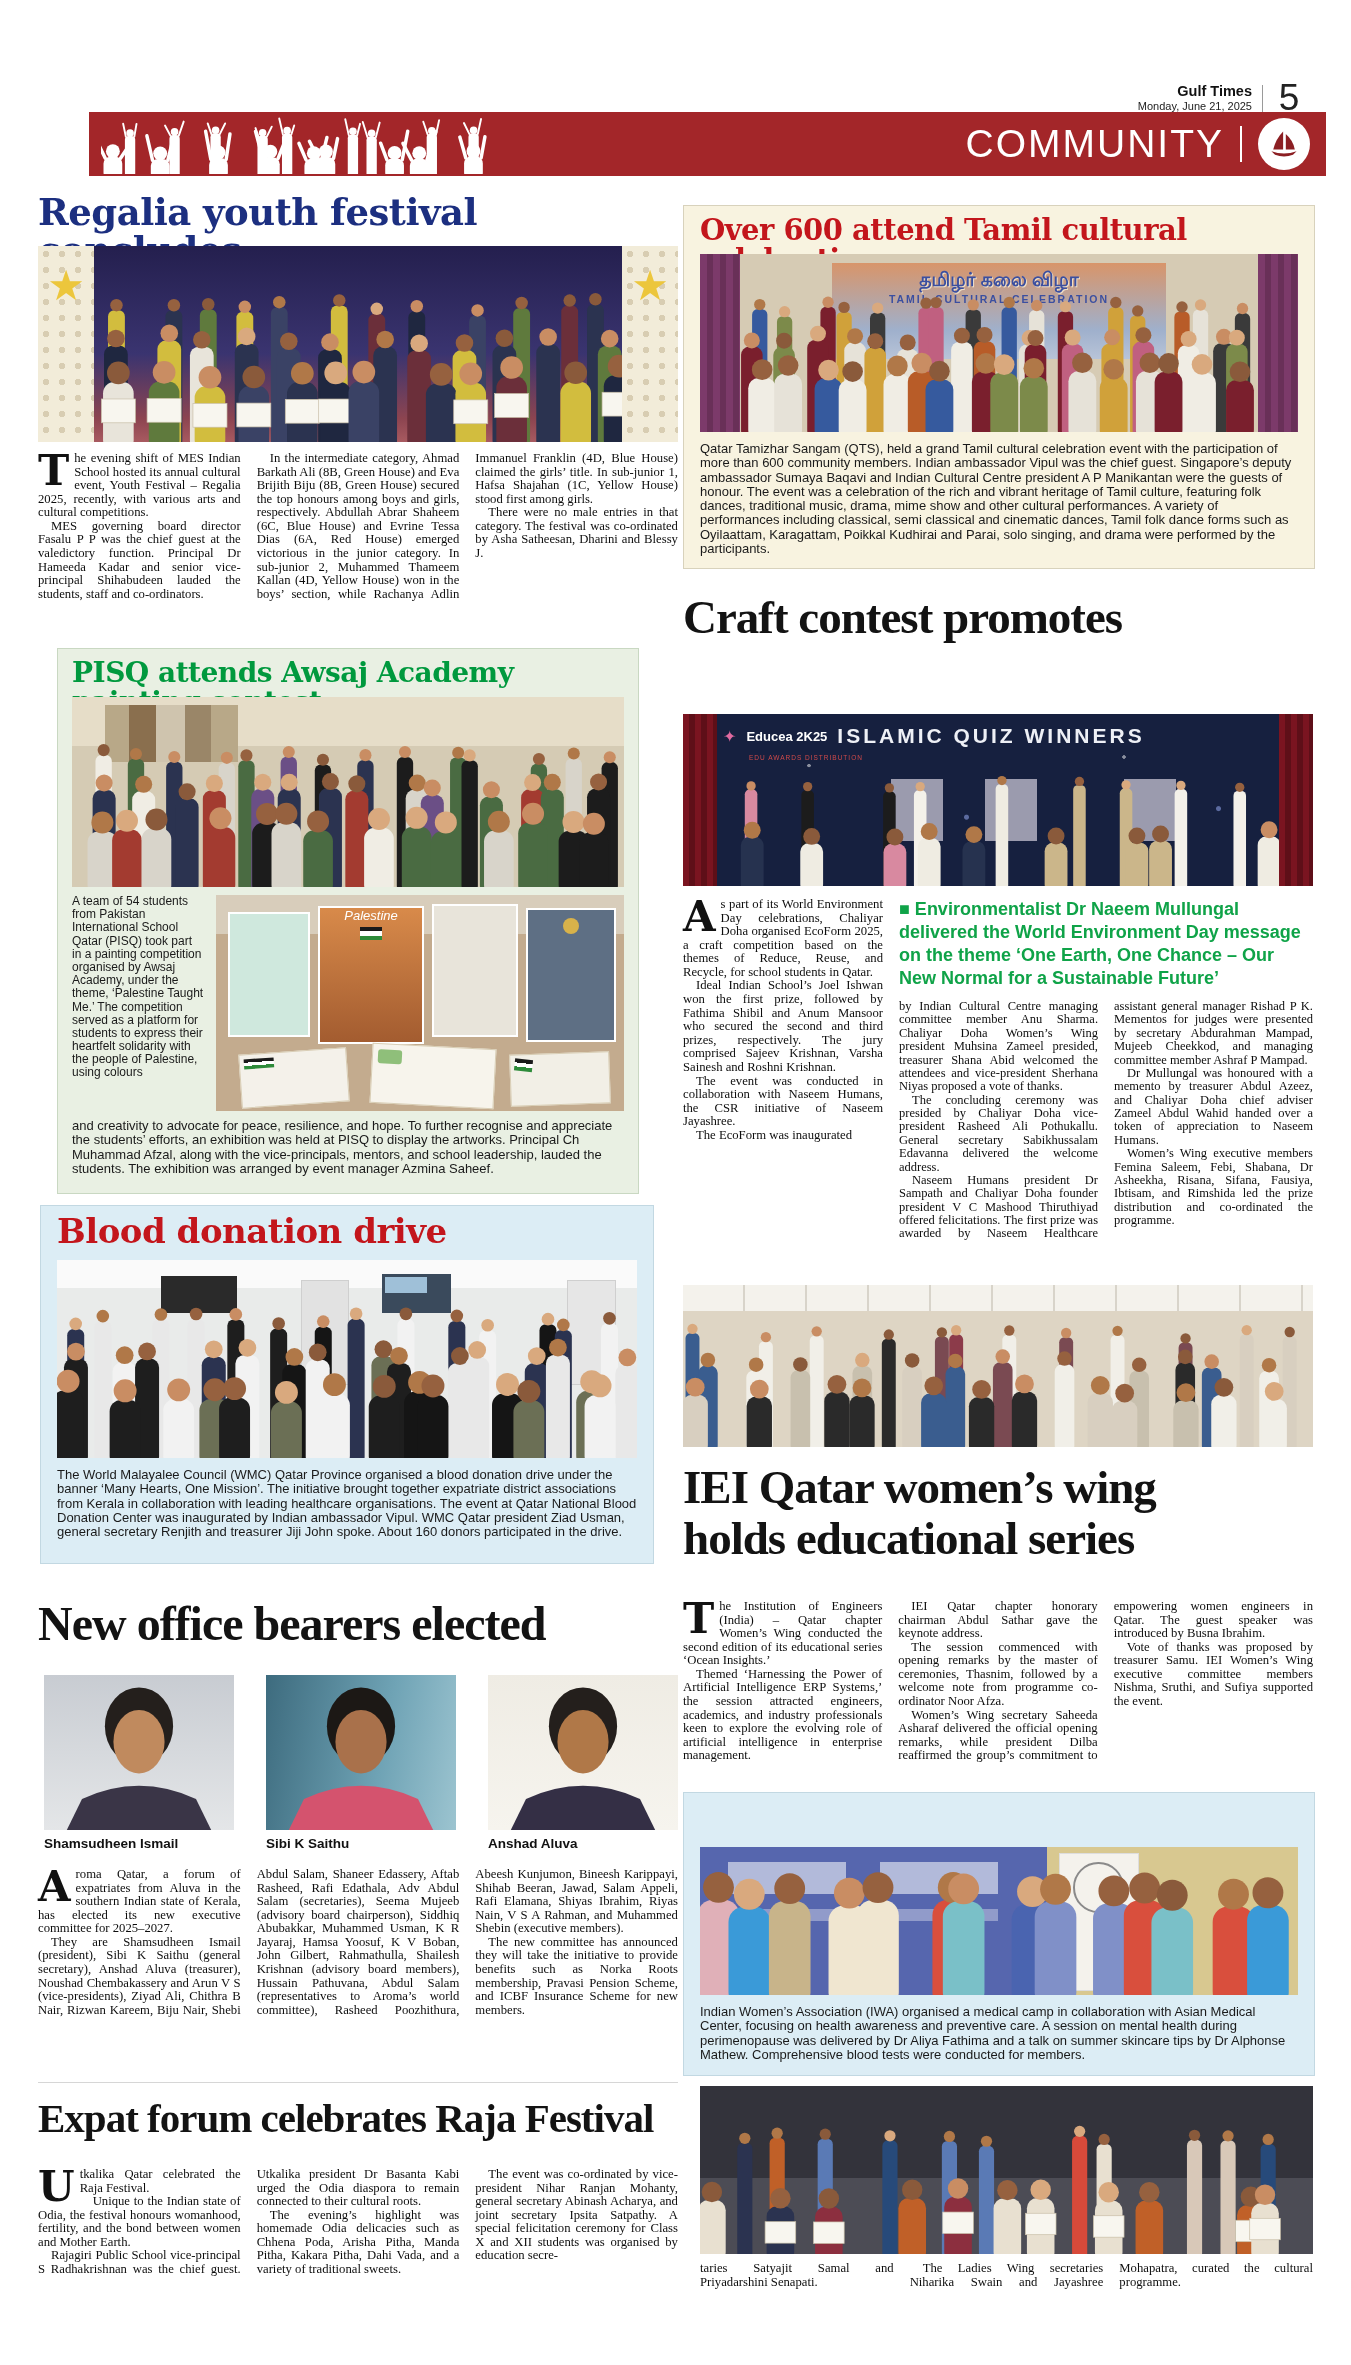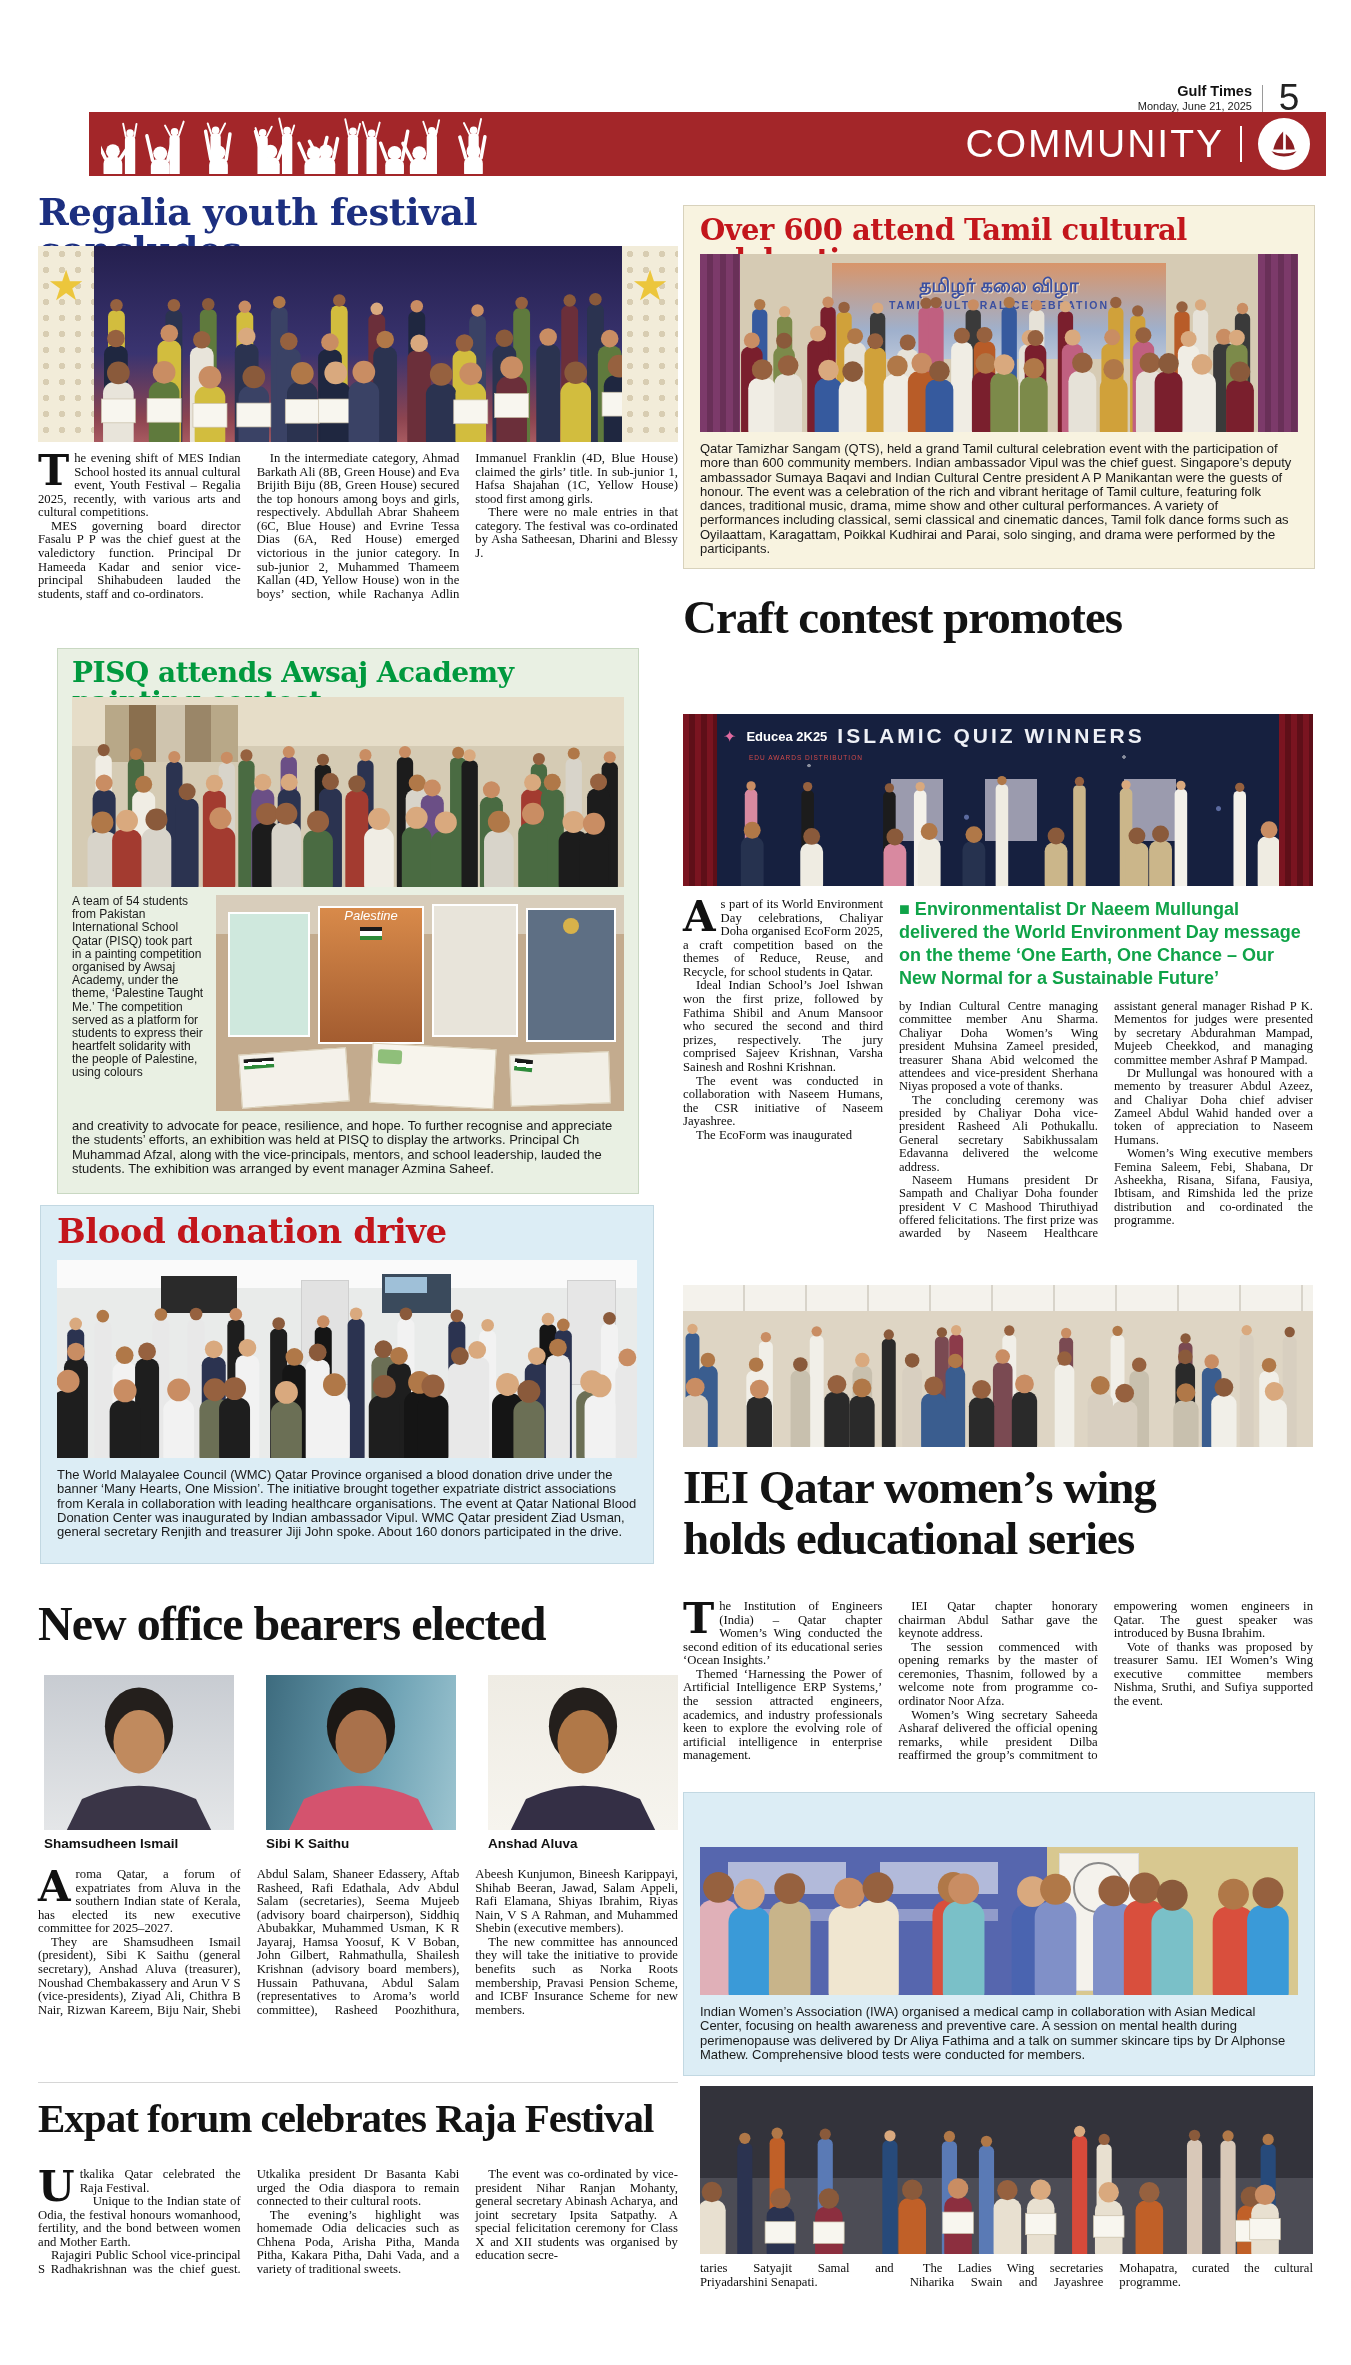--- a/index.html
+++ b/index.html
@@ -227,21 +227,21 @@
     <p class="first"><span class="dc">T</span><span>he evening shift of MES Indian School hosted its annual cultural event, Youth Festival – Regalia 2025, recently, with various arts and cultural competitions.</span></p>
     <p>MES governing board director Fasalu P P was the chief guest at the valedictory function. Principal Dr Hameeda Kadar and senior vice-principal Shihabudeen lauded the students, staff and co-ordinators.</p>
     <p>In the intermediate category, Ahmad Barkath Ali (8B, Green House) and Eva Brijith Biju (8B, Green House) secured the top honours among boys and girls, respectively. Abdullah Abrar Shaheem (6C, Blue House) and Evrine Tessa Dias (6A, Red House) emerged victorious in the junior category. In sub-junior 2, Muhammed Thameem Kallan (4D, Yellow House) won in the boys’ section, while Rachanya Adlin Immanuel Franklin (4D, Blue House) claimed the girls’ title. In sub-junior 1, Hafsa Shajahan (1C, Yellow House) stood first among girls.</p>
     <p>There were no male entries in that category. The festival was co-ordinated by Asha Satheesan, Dharini and Blessy J.</p>
   </div>
 
   <div class="box" style="left:683px;top:205px;width:630px;height:362px;background:#f8f3e0;border:1px solid #d8d2bc;">
     <div class="abs hl-slab" style="left:16px;top:10px;width:598px;font-size:29px;color:#c3161c;">Over 600 attend Tamil cultural celebration</div>
     <div class="photo" style="left:16px;top:48px;width:598px;height:178px;background:#d6cbb4;">
       <div class="back" style="left:22%;top:5%;width:56%;height:54%;background:linear-gradient(180deg,#d8956a,#9fb0cc 70%,#b8c4d8);text-align:center;">
-        <div style="font-size:19px;font-weight:700;color:#3b4fa0;margin-top:12px;text-shadow:1px 1px 0 #f0e0c8;">தமிழர் கலை விழா</div>
+        <div style="font-size:19px;font-weight:700;color:#3b4fa0;margin-top:6px;text-shadow:1px 1px 0 #f0e0c8;">தமிழர் கலை விழா</div>
         <div class="tinytxt" style="font-size:10.5px;font-weight:700;letter-spacing:2px;color:#3b4fa0;">TAMIL CULTURAL CELEBRATION</div>
       </div>
       <div class="over" style="left:0;top:0;width:40px;height:100%;background:repeating-linear-gradient(90deg,#7c3a6a 0 7px,#693058 7px 13px);"></div>
       <div class="over" style="right:0;top:0;width:40px;height:100%;background:repeating-linear-gradient(90deg,#7c3a6a 0 7px,#693058 7px 13px);"></div>
       <div class="crowd" style="left:40px;right:40px;top:0;bottom:0;">
           <svg class="crowd-svg" width="518" height="178" viewBox="0 0 518 178">
             <rect x="12.086780640052176" y="55.122616016419116" width="15.303315789473688" height="127.41169977305458" rx="5.667894736842106" fill="#365a9e"></rect>
             <circle cx="19.73843853478902" cy="50.58830022694543" r="5.667894736842106" fill="#b07848"></circle>
             <rect x="36.96481400590566" y="62.17566997521694" width="15.303315789473688" height="120.35864581425675" rx="5.667894736842106" fill="#7c8a4a"></rect>
             <circle cx="44.6164719006425" cy="57.64135418574325" r="5.667894736842106" fill="#d9a97e"></circle>

